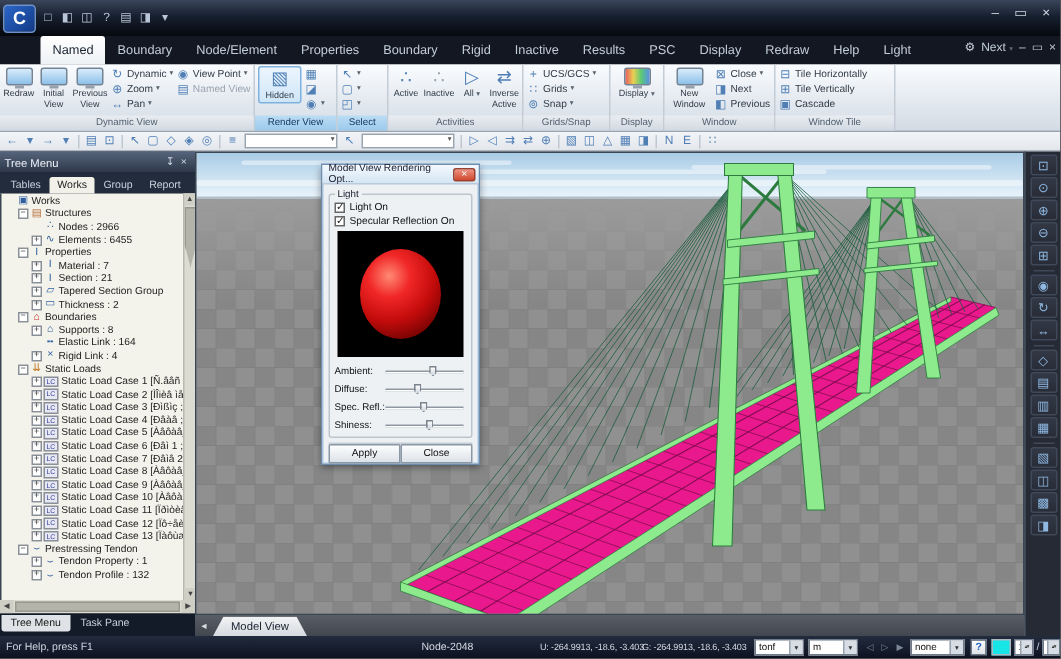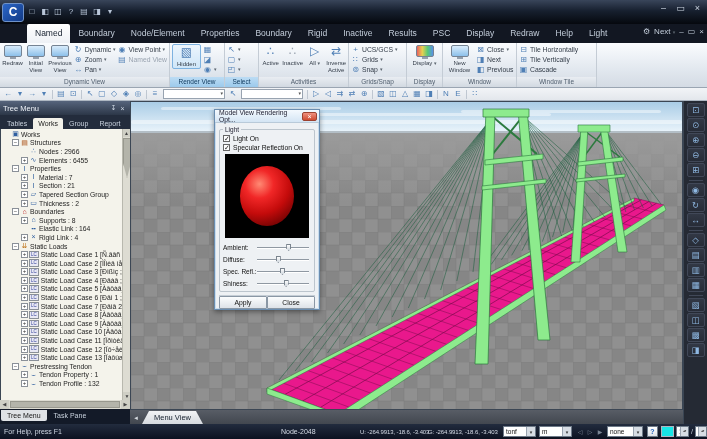--- a/index.html
+++ b/index.html
@@ -783,21 +783,21 @@
         <div id="dlg-btns">
           <button>Apply</button>
           <button>Close</button>
         </div>
       </div>
     </div>
   </div>
 
   <div id="vtabstrip">
     <span id="vtab-nav">◂</span>
-    <span id="vtab">Menu View</span>
+    <span id="vtab">Model View</span>
   </div>
 
   <div id="righttb">
       <div class="rico">⊡</div>
       <div class="rico">⊙</div>
       <div class="rico">⊕</div>
       <div class="rico">⊖</div>
       <div class="rico">⊞</div>
       <div class="rsep"></div>
       <div class="rico">◉</div>

